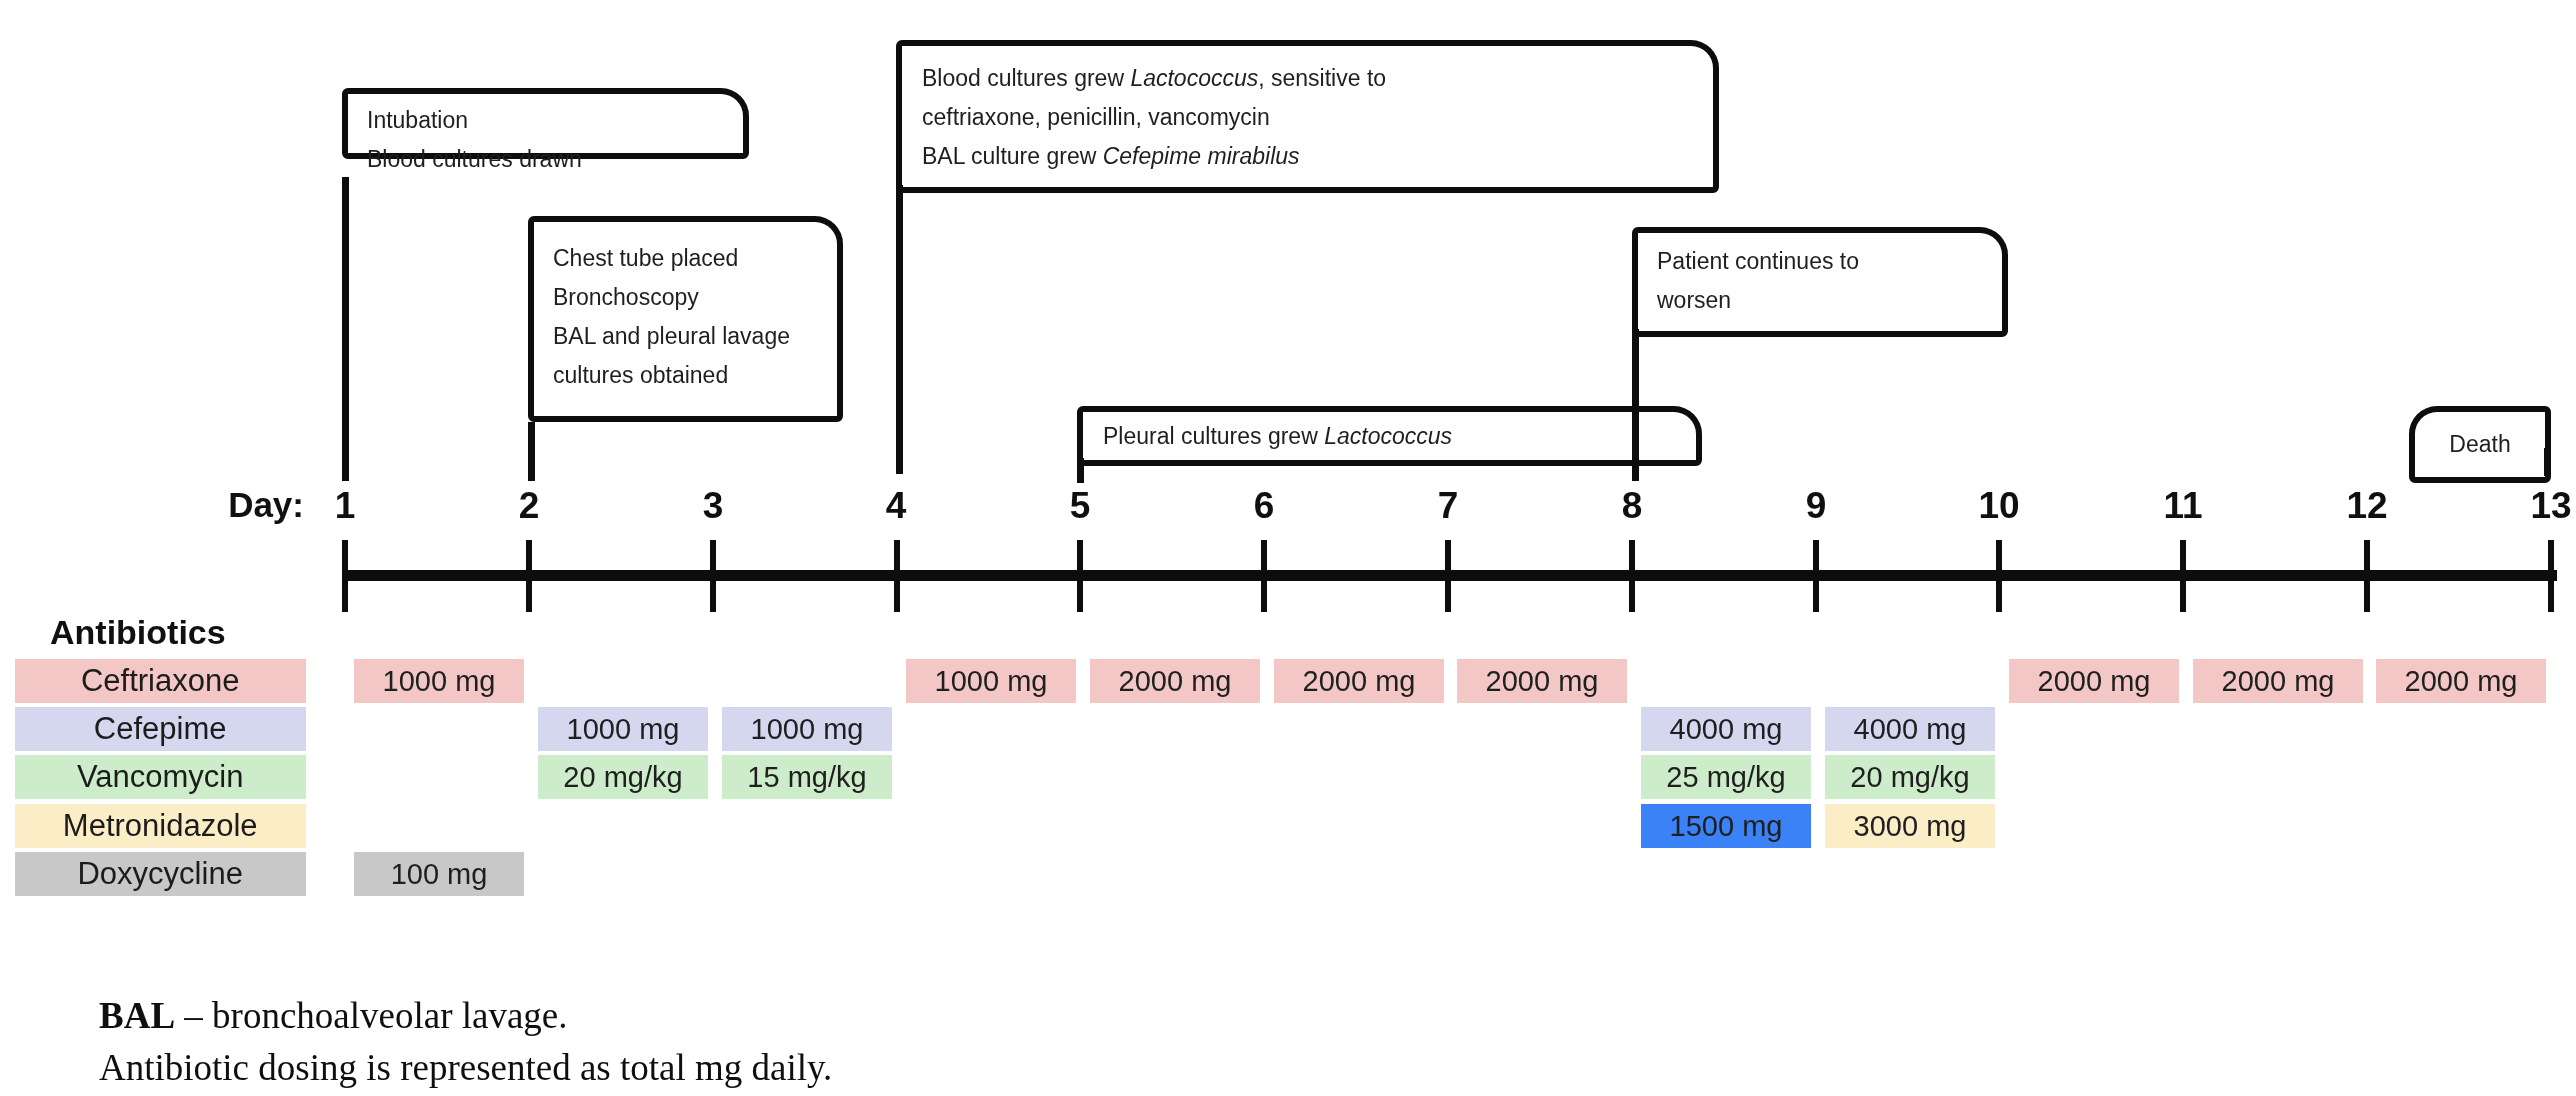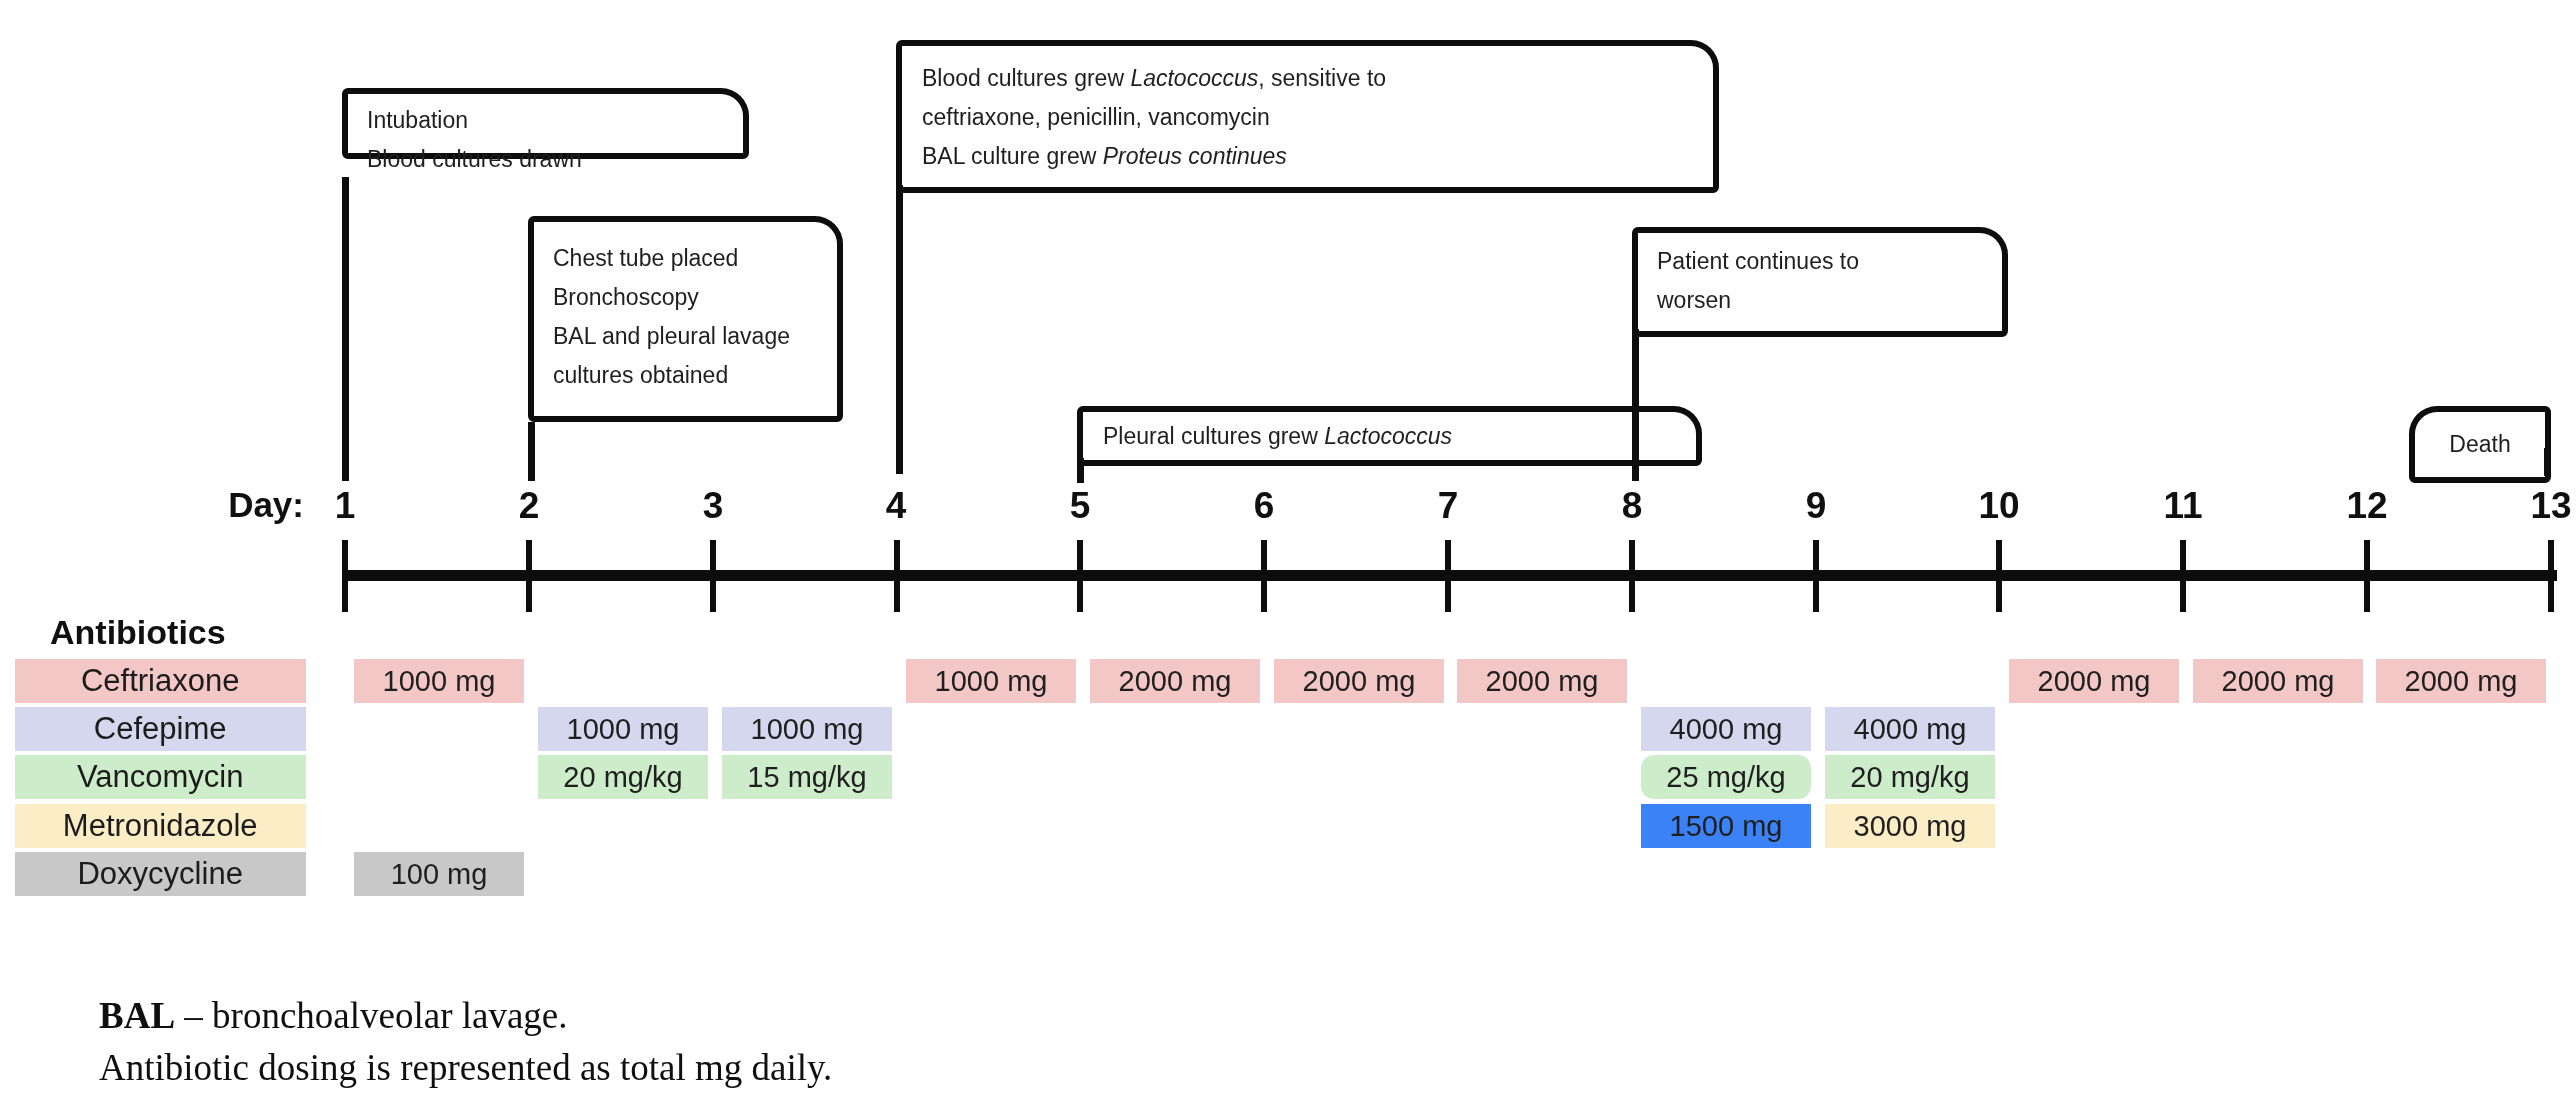--- a/index.html
+++ b/index.html
@@ -62,21 +62,21 @@
       <div class="callout co-chest-tube">
         <div class="cl-line"><span>Chest tube placed</span></div>
         <div class="cl-line"><span>Bronchoscopy</span></div>
         <div class="cl-line"><span>BAL and pleural lavage</span></div>
         <div class="cl-line"><span>cultures obtained</span></div>
       </div>
       <div class="leader ld-blood-cultures"></div>
       <div class="callout co-blood-cultures">
         <div class="cl-line"><span>Blood cultures grew </span><span class="seg-i">Lactococcus</span><span>, sensitive to</span></div>
         <div class="cl-line"><span>ceftriaxone, penicillin, vancomycin</span></div>
-        <div class="cl-line"><span>BAL culture grew </span><span class="seg-i">Proteus continues</span></div>
+        <div class="cl-line"><span>BAL culture grew </span><span class="seg-i">Cefepime mirabilus</span></div>
       </div>
       <div class="leader ld-patient-worsens"></div>
       <div class="callout co-patient-worsens">
         <div class="cl-line"><span>Patient continues to</span></div>
         <div class="cl-line"><span>worsen</span></div>
       </div>
       <div class="leader ld-pleural-cultures"></div>
       <div class="callout co-pleural-cultures">
         <div class="cl-line"><span>Pleural cultures grew </span><span class="seg-i">Lactococcus</span></div>
       </div>
@@ -133,21 +133,21 @@
       <div class="dose-cell" style="top: 659px; left: 1457px; background: rgb(242, 199, 198);">2000 mg</div>
       <div class="dose-cell" style="top: 659px; left: 2009px; background: rgb(242, 199, 198);">2000 mg</div>
       <div class="dose-cell" style="top: 659px; left: 2193px; background: rgb(242, 199, 198);">2000 mg</div>
       <div class="dose-cell" style="top: 659px; left: 2376px; background: rgb(242, 199, 198);">2000 mg</div>
       <div class="dose-cell" style="top: 707px; left: 538px; background: rgb(213, 215, 238);">1000 mg</div>
       <div class="dose-cell" style="top: 707px; left: 722px; background: rgb(213, 215, 238);">1000 mg</div>
       <div class="dose-cell" style="top: 707px; left: 1641px; background: rgb(213, 215, 238);">4000 mg</div>
       <div class="dose-cell" style="top: 707px; left: 1825px; background: rgb(213, 215, 238);">4000 mg</div>
       <div class="dose-cell" style="top: 755px; left: 538px; background: rgb(205, 236, 202);">20 mg/kg</div>
       <div class="dose-cell" style="top: 755px; left: 722px; background: rgb(205, 236, 202);">15 mg/kg</div>
-      <div class="dose-cell" style="top: 755px; left: 1641px; background: rgb(205, 236, 202); border-radius: 13px;">25 mg/kg</div>
+      <div class="dose-cell" style="top: 755px; left: 1641px; background: rgb(205, 236, 202);">25 mg/kg</div>
       <div class="dose-cell" style="top: 755px; left: 1825px; background: rgb(205, 236, 202);">20 mg/kg</div>
       <div class="dose-cell" style="top: 804px; left: 1641px; background: #3b82f6;">1500 mg</div>
       <div class="dose-cell" style="top: 804px; left: 1825px; background: rgb(251, 238, 198);">3000 mg</div>
       <div class="dose-cell" style="top: 852px; left: 354px; background: rgb(200, 200, 200);">100 mg</div>
     </div>
 
   <div class="footnotes">
       <div><span class="seg-b">BAL</span><span> – bronchoalveolar lavage.</span></div>
       <div><span>Antibiotic dosing is represented as total mg daily.</span></div>
     </div>

